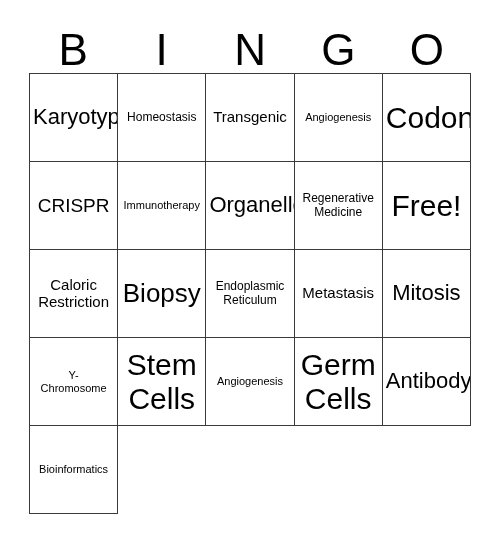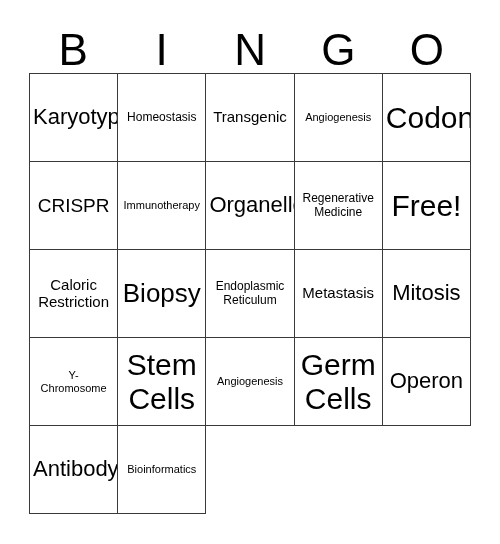--- a/index.html
+++ b/index.html
@@ -162,23 +162,20 @@
       </div>
 
     <div class="cell">
         <span class="sz-tiny">Angiogenesis</span>
       </div>
     <div class="cell">
         <span class="sz-xl">Germ
 Cells</span>
       </div>
     <div class="cell">
-        <span class="sz-md">Operon</span>
-      </div>
-    <div class="cell">
         <span class="sz-md">Antibody</span>
       </div>
     <div class="cell">
         <span class="sz-tiny">Bioinformatics</span>
       </div>
 
   </div>
 </div>
 
 </body></html>

